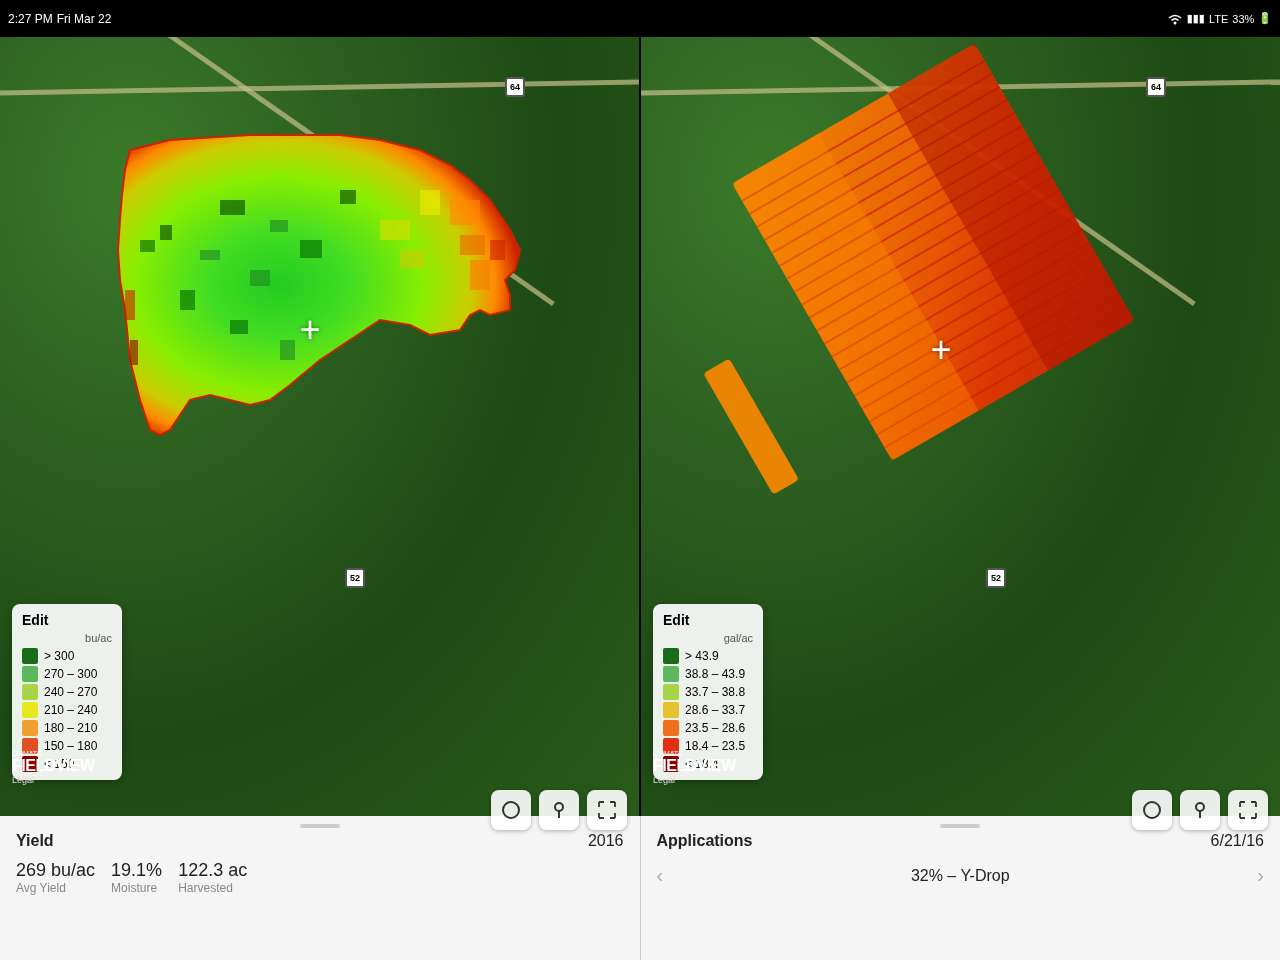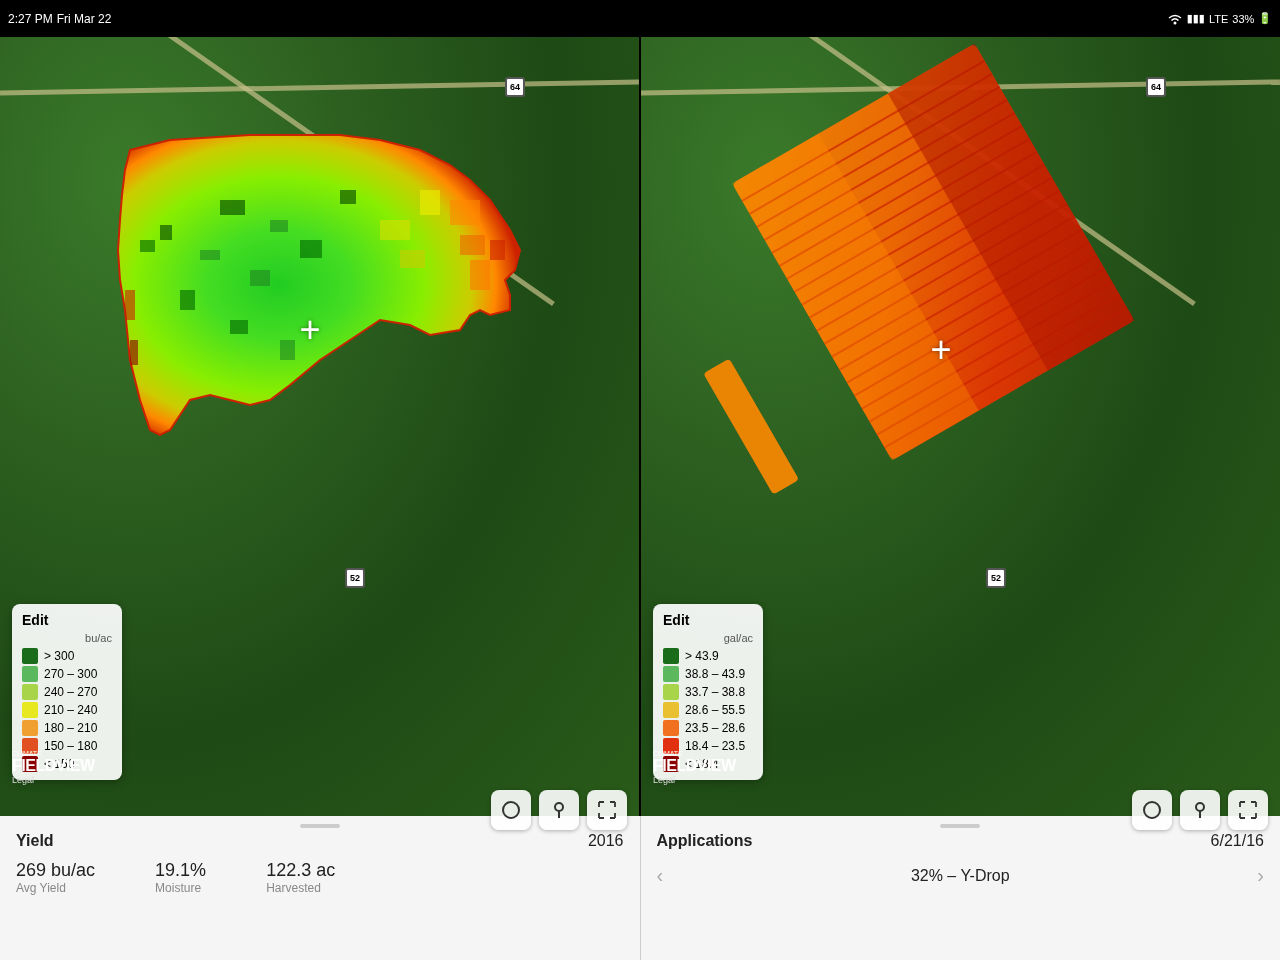--- a/index.html
+++ b/index.html
@@ -91,21 +91,21 @@
     .bottom-pane:first-child { border-right: 1px solid #ccc; }
 
     .bottom-header {
       display: flex; justify-content: space-between; align-items: center;
       margin-bottom: 6px;
     }
     .bottom-title { font-size: 16px; font-weight: 600; color: #222; }
     .bottom-year { font-size: 16px; font-weight: 400; color: #222; }
 
     .bottom-stats {
-      display: flex; gap: 60px; margin-top: 4px;
+      display: flex; gap: 16px; margin-top: 4px;
     }
     .stat-item { display: flex; flex-direction: column; }
     .stat-value { font-size: 18px; font-weight: 500; color: #222; }
     .stat-label { font-size: 12px; color: #888; }
 
     .bottom-nav {
       display: flex; align-items: center; justify-content: space-between;
       margin-top: 8px;
     }
     .nav-arrow {
@@ -329,21 +329,21 @@
         <div class="legend-item">
           <div class="legend-swatch" style="background:#5cb85c;"></div>
           <span>38.8 – 43.9</span>
         </div>
         <div class="legend-item">
           <div class="legend-swatch" style="background:#a8d44a;"></div>
           <span>33.7 – 38.8</span>
         </div>
         <div class="legend-item">
           <div class="legend-swatch" style="background:#e8c030;"></div>
-          <span>28.6 – 55.5</span>
+          <span>28.6 – 33.7</span>
         </div>
         <div class="legend-item">
           <div class="legend-swatch" style="background:#f07020;"></div>
           <span>23.5 – 28.6</span>
         </div>
         <div class="legend-item">
           <div class="legend-swatch" style="background:#e03010;"></div>
           <span>18.4 – 23.5</span>
         </div>
         <div class="legend-item">

